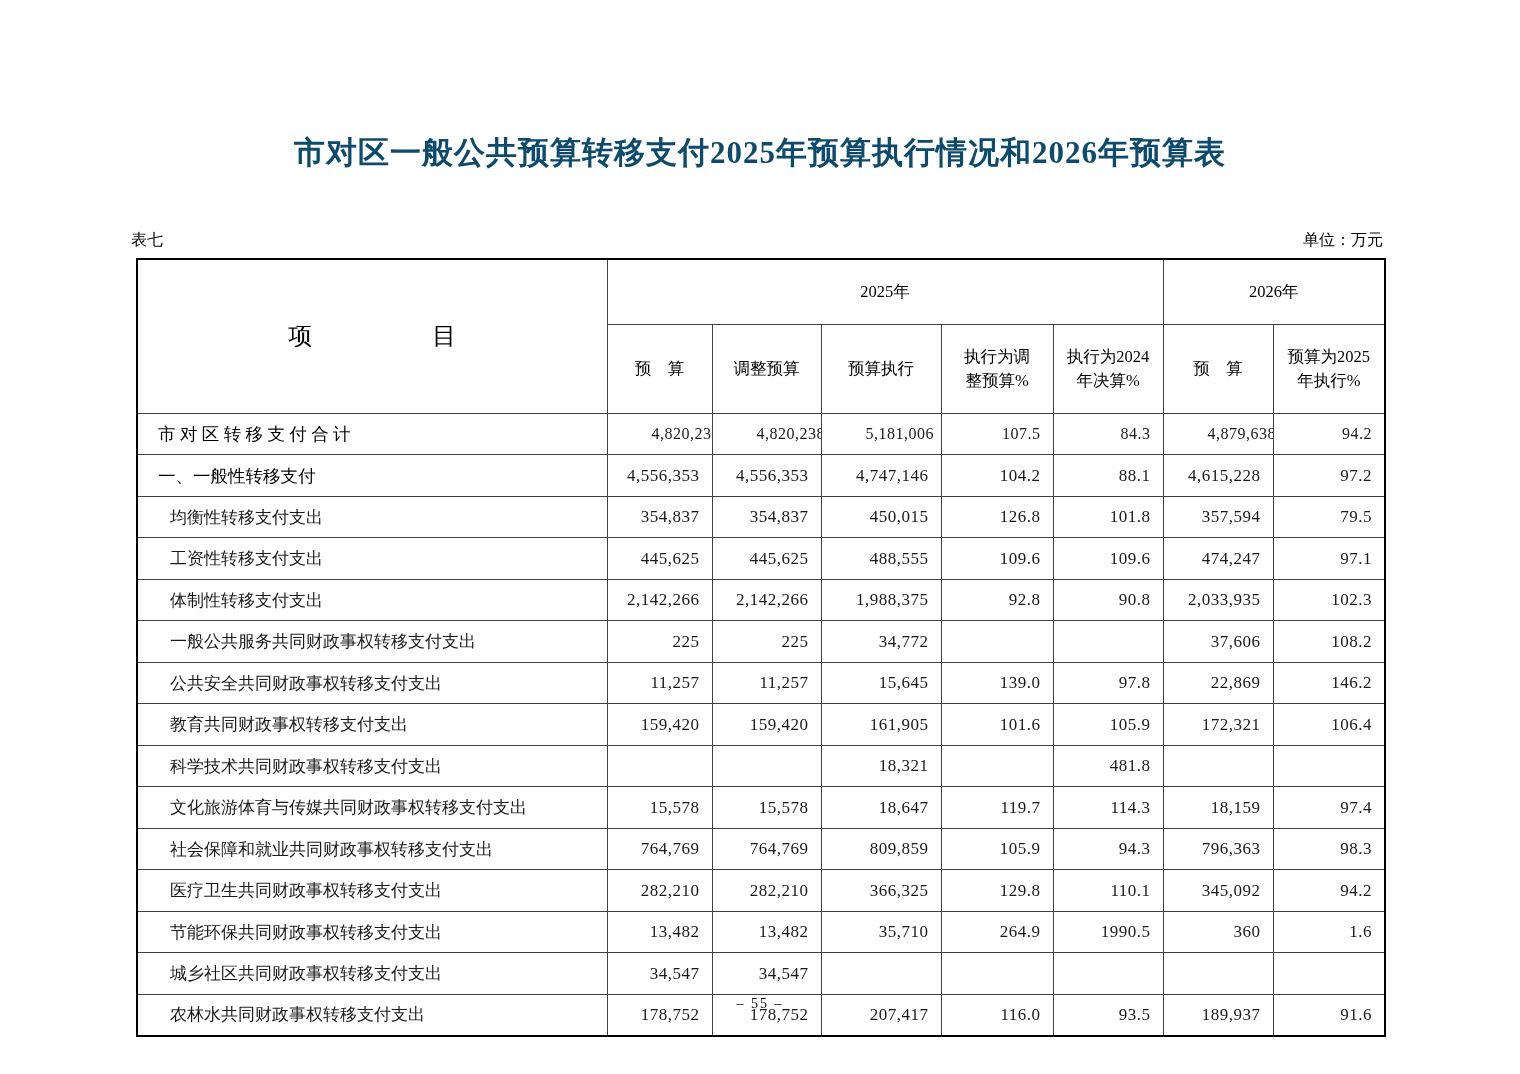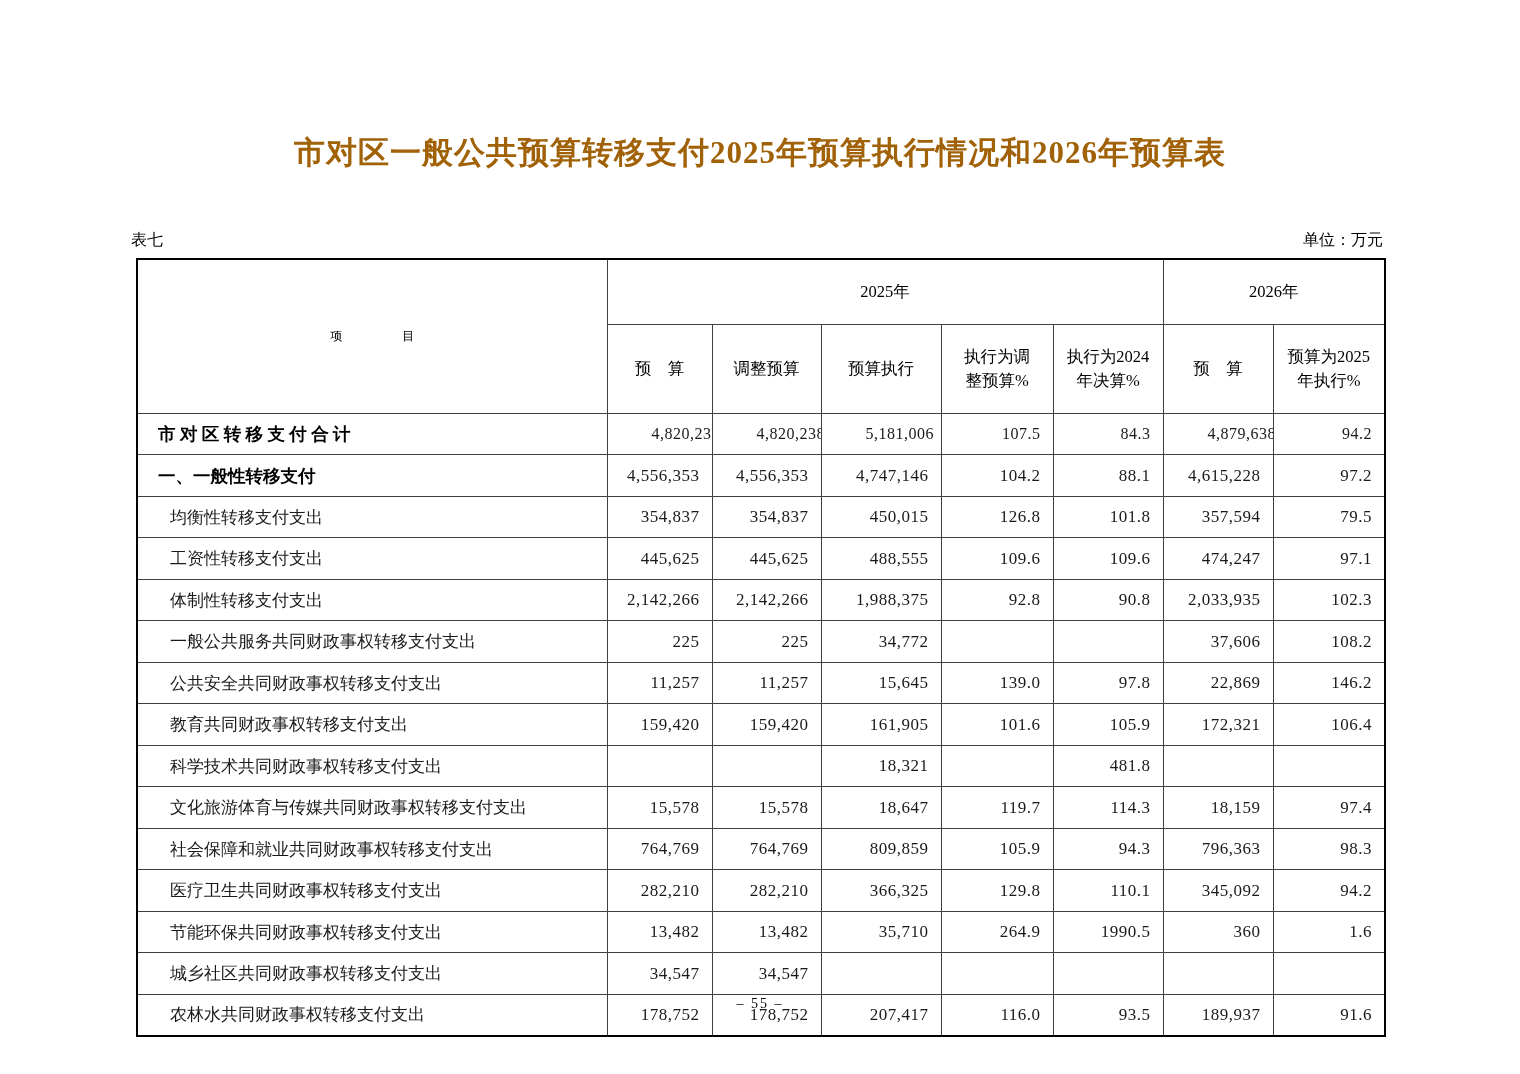--- a/index.html
+++ b/index.html
@@ -12,21 +12,21 @@
     overflow: hidden;
   }
   .title {
     position: absolute;
     top: 132px; left: 0;
     width: 100%;
     text-align: center;
     font-size: 31px;
     font-weight: 700;
     letter-spacing: 1px;
-    color: #a16207;
+    color: #0c4a6e;
   }
   .meta {
     position: absolute;
     top: 230px;
     left: 131px;
     right: 137px;
     display: flex;
     justify-content: space-between;
     font-size: 16px;
     color: #000;
@@ -49,33 +49,33 @@
     font-weight: normal;
     font-size: 16.5px;
     text-align: center;
     line-height: 1.45;
     white-space: pre-line;
     padding: 20px 4px;
     color: #000;
   }
   tr.group-row { height: 46px; }
   tr.sub-row { height: 48px; }
-  th.item-head { font-size: 12px; }
+  th.item-head { font-size: 24px; }
   tbody tr { height: 41.5px; }
   td.item-cell {
     text-align: left;
     font-size: 17px;
     padding-left: 32px;
     white-space: nowrap;
     color: #1a1a1a;
   }
   tr.total td.item-cell,
   tr.section td.item-cell {
     padding-left: 20px;
-    font-weight: 700;
+    font-weight: 400;
     font-size: 17.5px;
     color: #000;
   }
   td.num-cell {
     text-align: right;
     padding-right: 12px;
     font-size: 17px;
     font-family: "Liberation Serif", "DejaVu Serif", serif;
     letter-spacing: 0.5px;
     white-space: nowrap;

